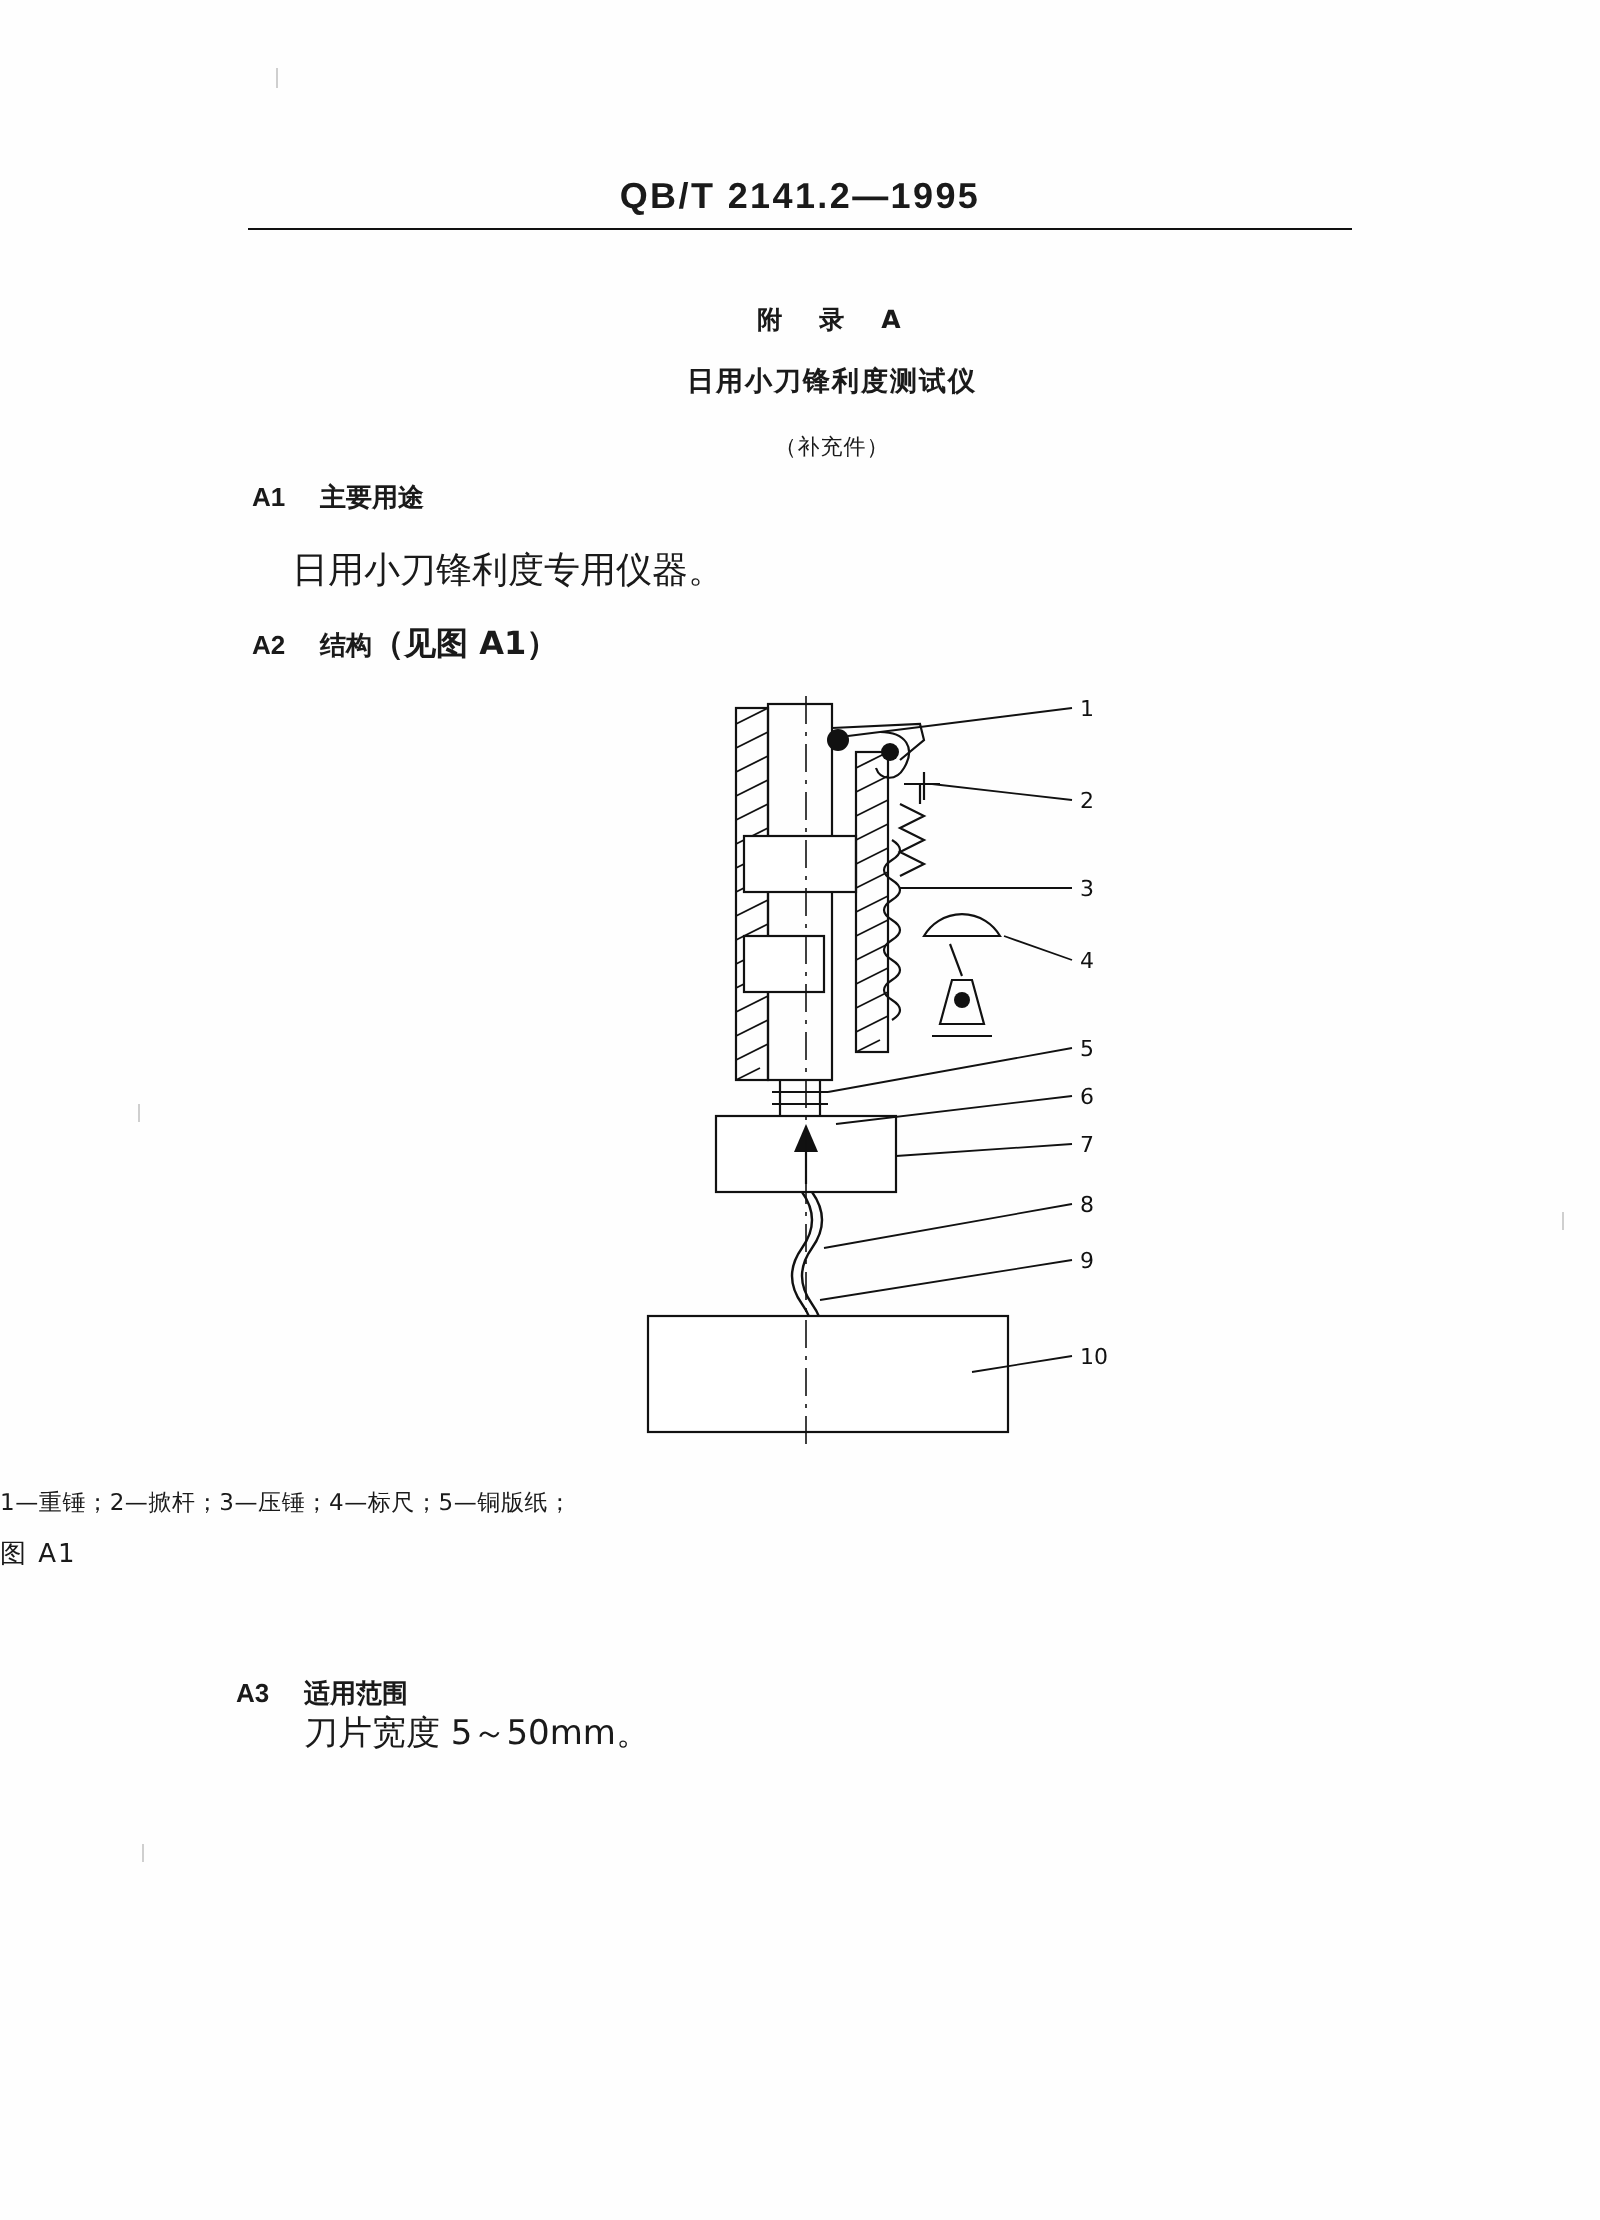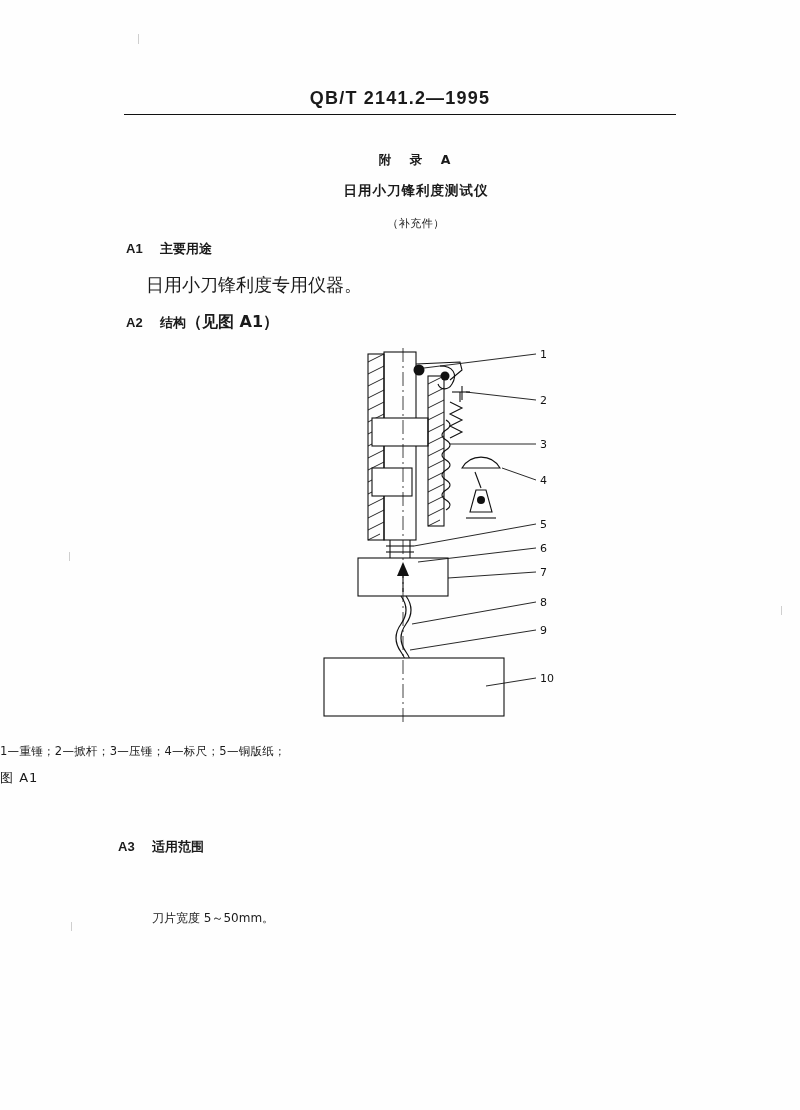--- a/index.html
+++ b/index.html
@@ -101,21 +101,21 @@
     display: inline-block;
     min-width: 34px;
     font-family: "Liberation Sans", sans-serif;
     font-weight: bold;
   }
 
   #sec-a1 { left: 126px; top: 240px; }
   #sec-a1-body { position: absolute; left: 146px; top: 273px; font-size: 18px; font-family: "DejaVu Sans", sans-serif; }
   #sec-a2 { left: 126px; top: 312px; }
   #sec-a3 { left: 118px; top: 838px; }
-  #sec-a3-body { position: absolute; left: 152px; top: 910px; font-size: 12px; font-family: "DejaVu Sans", sans-serif; }
+  #sec-a3-body { position: absolute; left: 152px; top: 855px; font-size: 17px; font-family: "DejaVu Sans", sans-serif; }
 
   .sec-head .inline-note {
     font-weight: bold;
     font-size: 16px;
   }
 
   
   .figure-wrap {
     position: absolute;
     left: 290px;

